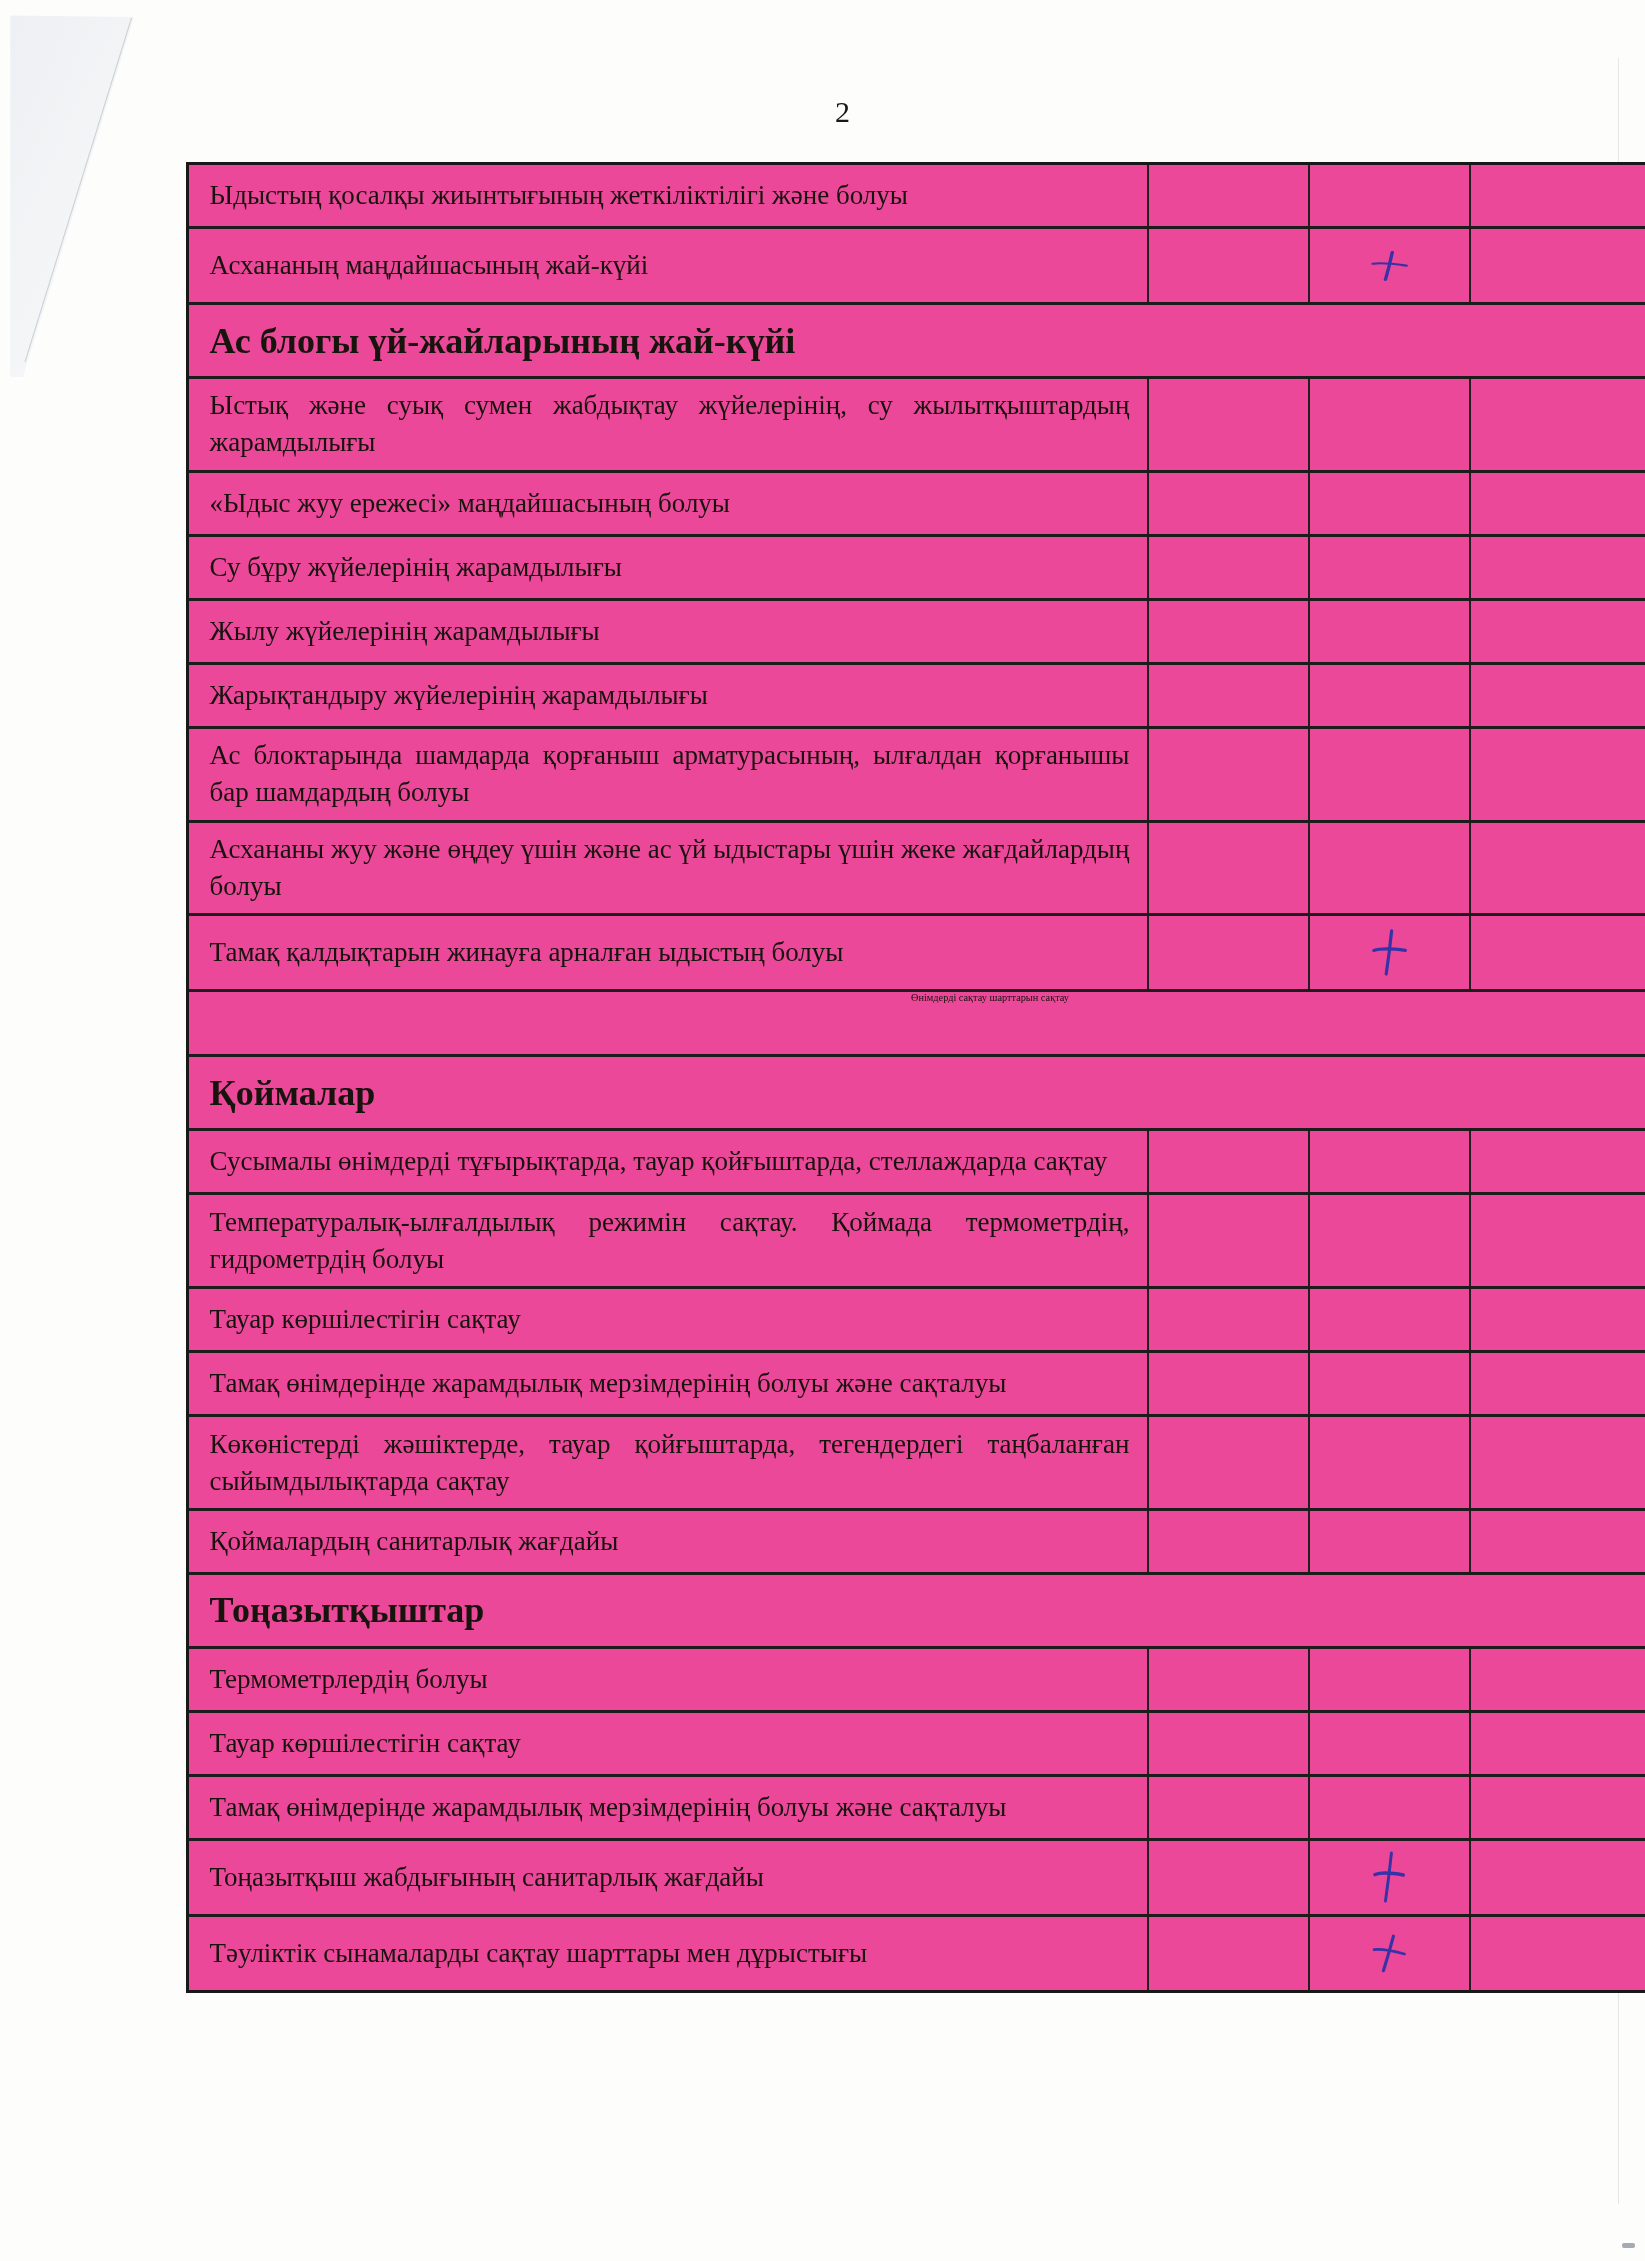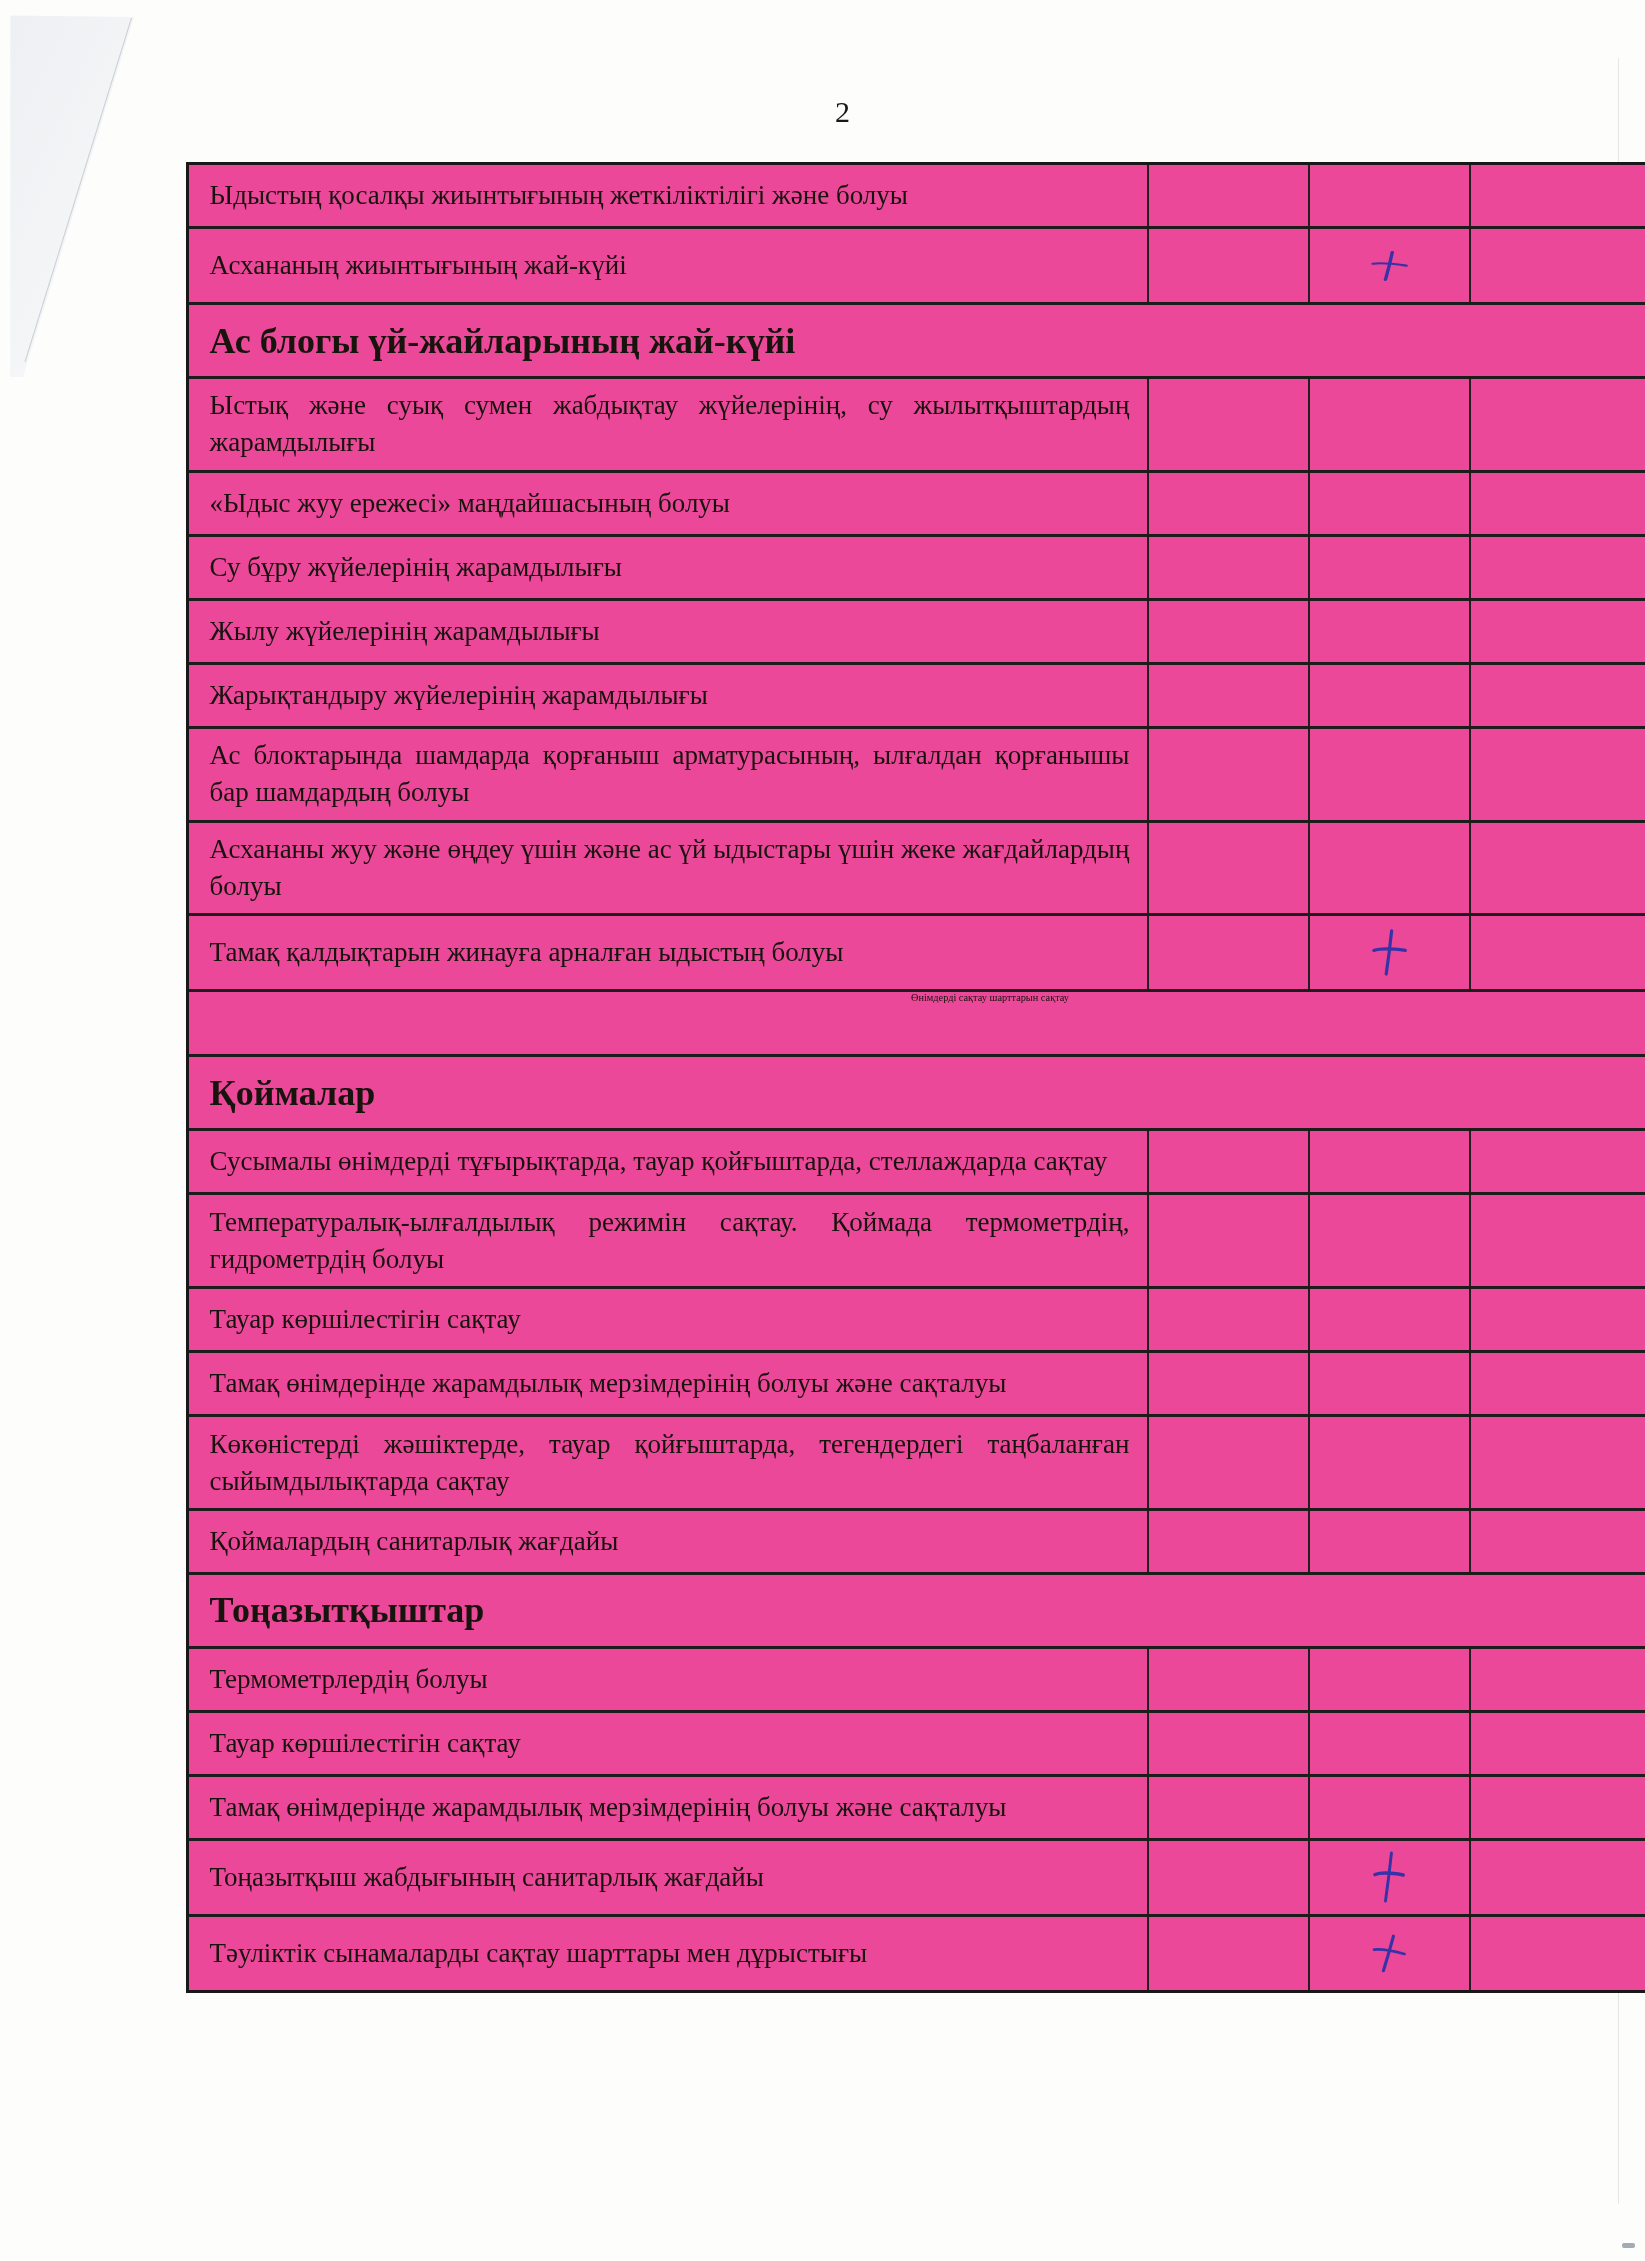--- a/index.html
+++ b/index.html
@@ -95,21 +95,21 @@
         <div class="cell q">
           <span class="qt">Ыдыстың қосалқы жиынтығының жеткіліктілігі және болуы</span>
         </div>
         <div class="cell a a1"></div>
         <div class="cell a a2"></div>
         <div class="cell a a3"></div>
         <div class="cell a a4"></div>
       </div>
       <div class="row item marked-tall">
         <div class="cell q">
-          <span class="qt">Асхананың жиынтығының жай-күйі</span>
+          <span class="qt">Асхананың маңдайшасының жай-күйі</span>
         </div>
         <div class="cell a a1"></div>
         <div class="cell a a2">
           <svg class="plus mk-0" viewBox="0 0 60 84" preserveAspectRatio="none">
             <path d="M3 39 C 18 34, 40 36, 57 38" stroke="#2d31a8"></path>
             <path d="M33 5 C 31 28, 28 56, 25 79" stroke="#2d31a8"></path>
           </svg>
         </div>
         <div class="cell a a3"></div>
         <div class="cell a a4"></div>

